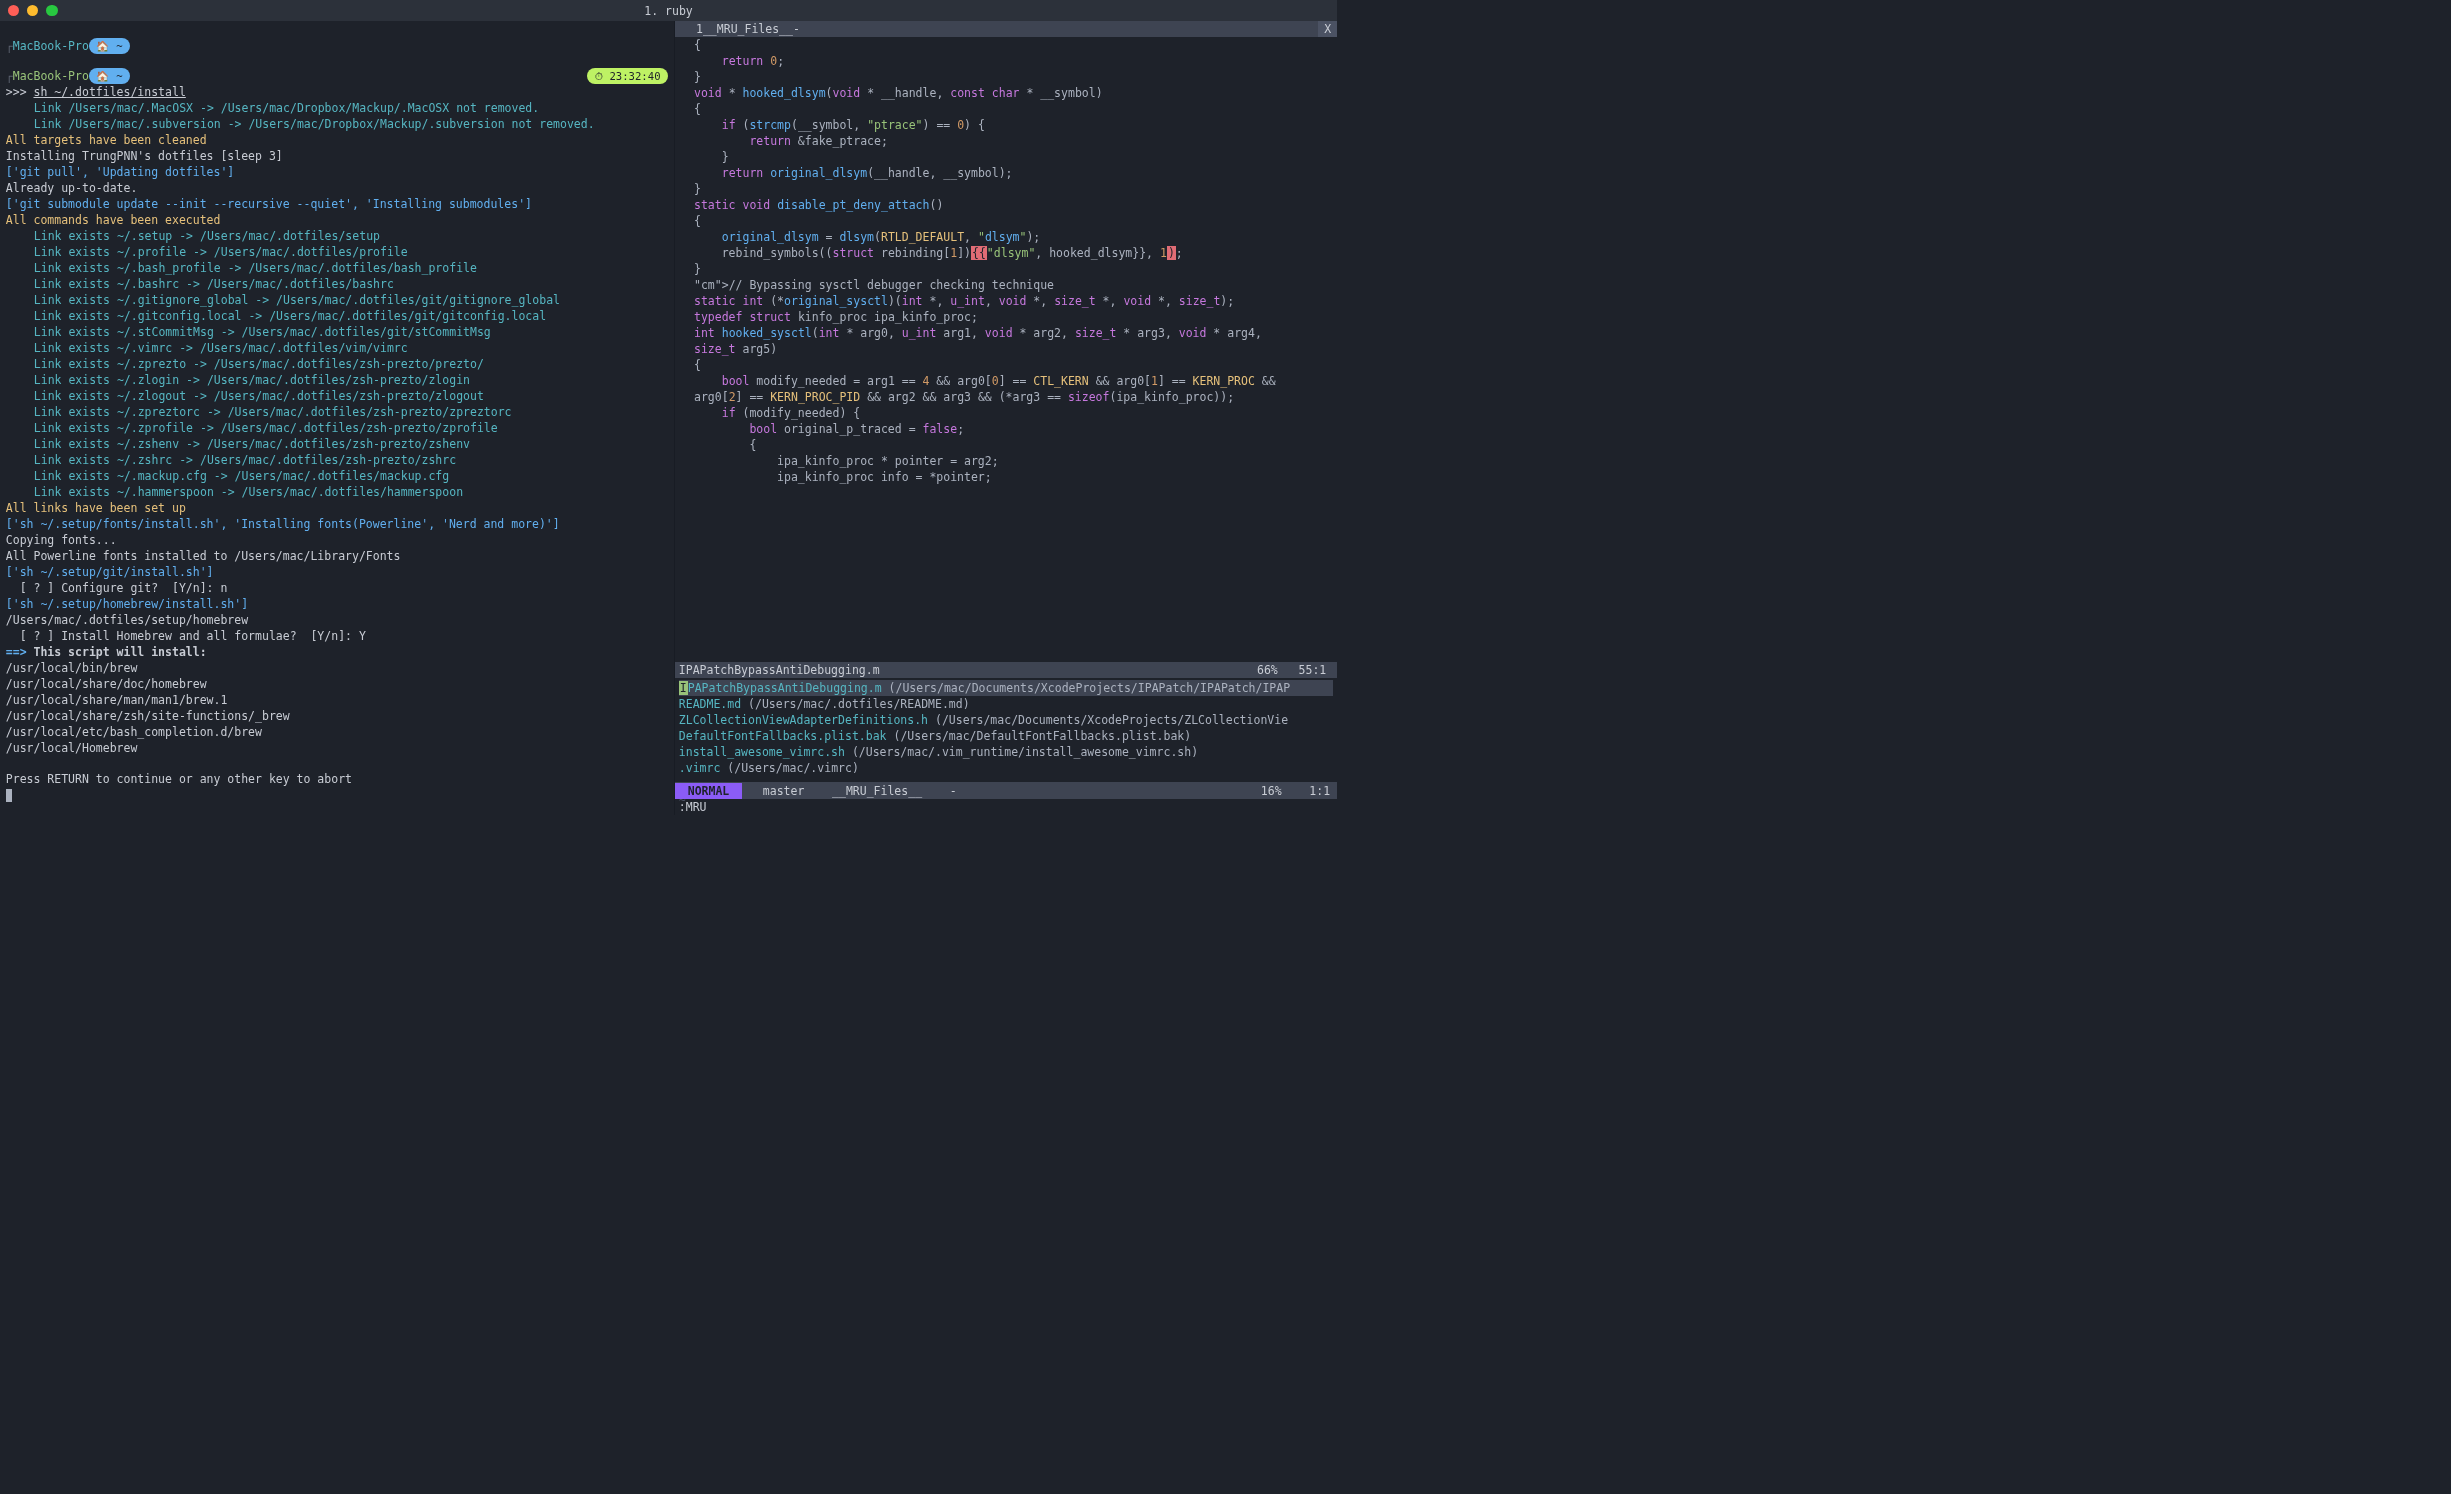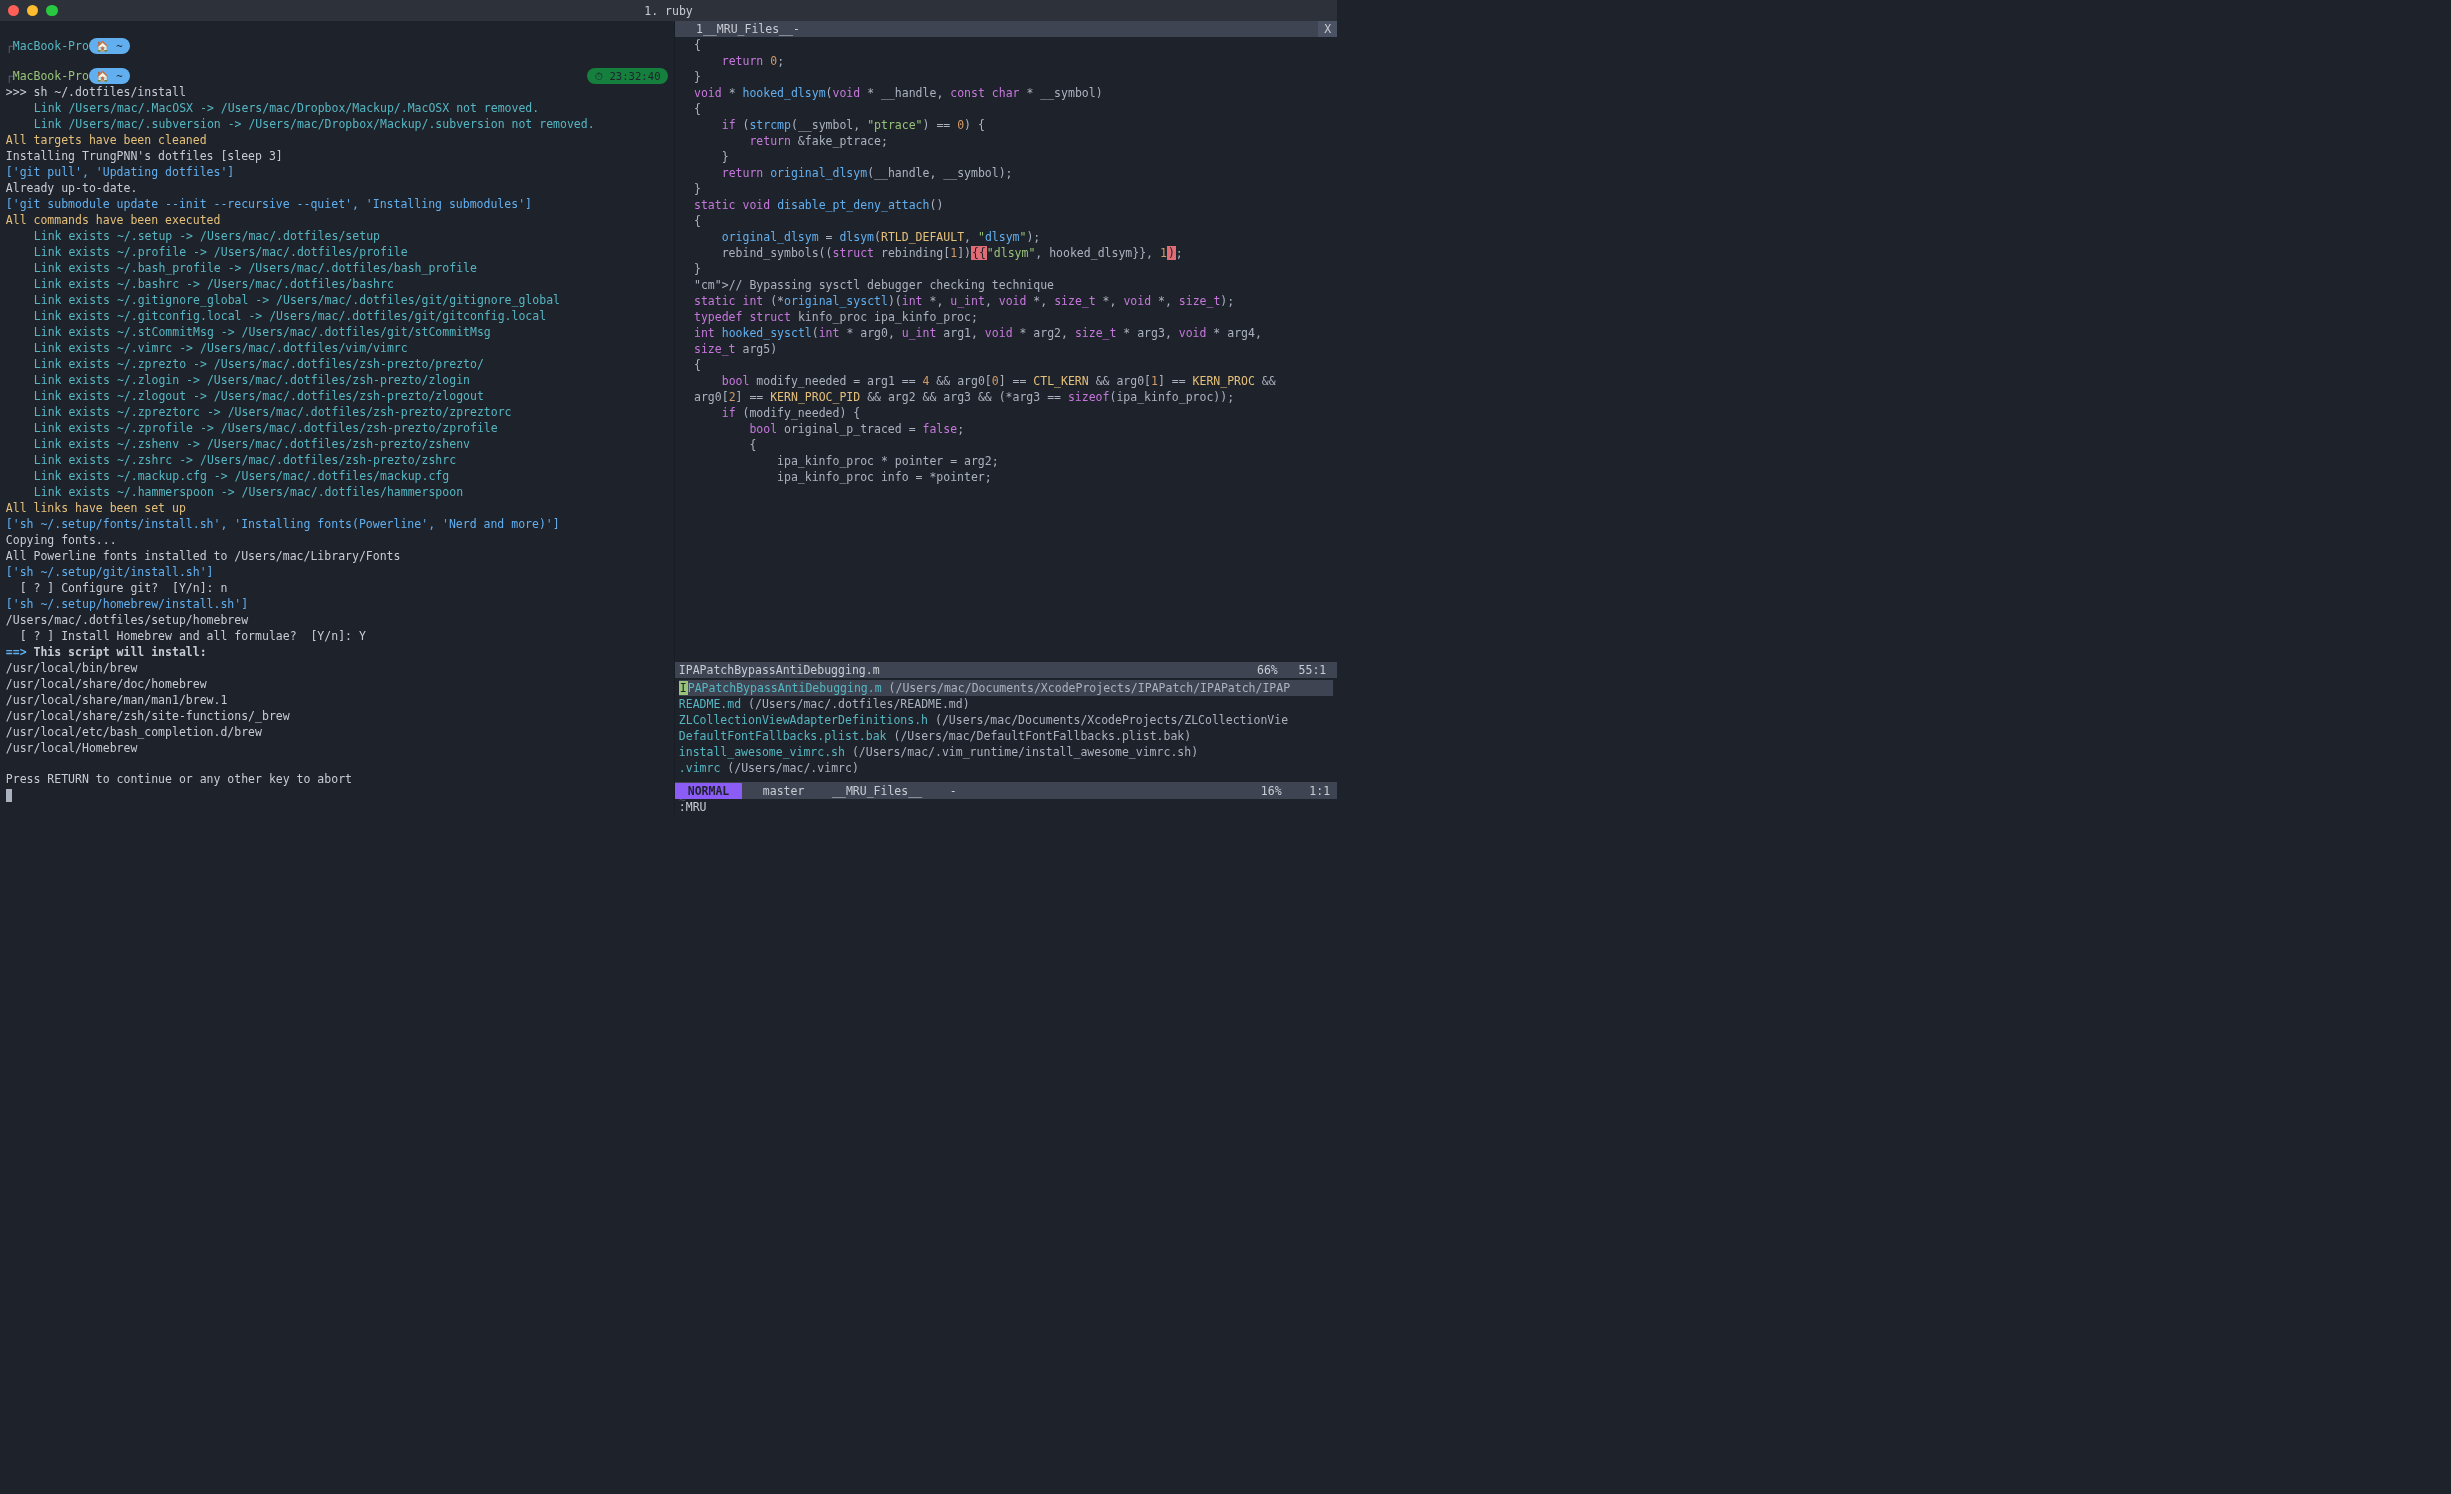--- a/index.html
+++ b/index.html
@@ -58,21 +58,21 @@
 .badge-home {
   display: inline-block;
   background: #61afef;
   color: #1e222a;
   padding: 0 7.7px;
   border-radius: 8.6px;
   font-size: 10.6px;
 }
 .badge-time {
   display: inline-block;
-  background: #15803d;
+  background: #bef264;
   color: #1e222a;
   padding: 0 7.7px;
   border-radius: 8.6px;
   font-size: 10.6px;
 }
 .prompt-row { display: flex; align-items: center; }
 .prompt-row .spacer { flex: 1; }
 .tl { white-space: pre; }
 .term-cursor { display:inline-block; width:6.7px; height:13.4px; background:#abb2bf; vertical-align:text-bottom;}
 
@@ -163,21 +163,21 @@
     </div>
     <div style="height:13.4px"></div>
     <div class="prompt-row">
       <span class="dim">┌ </span>
         <span class="host-green">MacBook-Pro</span>
       <span> </span>
         <span class="badge-home">🏠 ~</span>
       <span class="spacer"></span>
       <span class="badge-time">⏱ 23:32:40</span>
     </div>
-    <div class="tl"><span class="white">&gt;&gt;&gt; </span><span class="white" style="">sh ~/.dotfiles/install</span></div>
+    <div class="tl"><span class="white">&gt;&gt;&gt; </span><span class="white" style="text-decoration:underline">sh ~/.dotfiles/install</span></div>
     <div id="term-lines">
         <div class="tl cyan-t">Link /Users/mac/.MacOSX -&gt; /Users/mac/Dropbox/Mackup/.MacOSX not removed.</div>
         <div class="tl cyan-t">Link /Users/mac/.subversion -&gt; /Users/mac/Dropbox/Mackup/.subversion not removed.</div>
         <div class="tl yellow-t">All targets have been cleaned</div>
         <div class="tl white">Installing TrungPNN's dotfiles [sleep 3]</div>
         <div class="tl blue">['git pull', 'Updating dotfiles']</div>
         <div class="tl white">Already up-to-date.</div>
         <div class="tl blue">['git submodule update --init --recursive --quiet', 'Installing submodules']</div>
         <div class="tl yellow-t">All commands have been executed</div>
         <div class="tl cyan-t">Link exists ~/.setup -&gt; /Users/mac/.dotfiles/setup</div>

